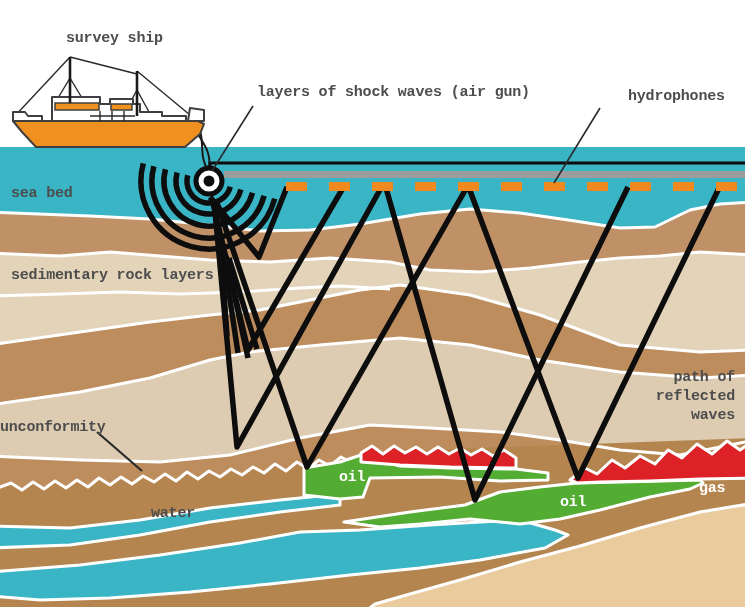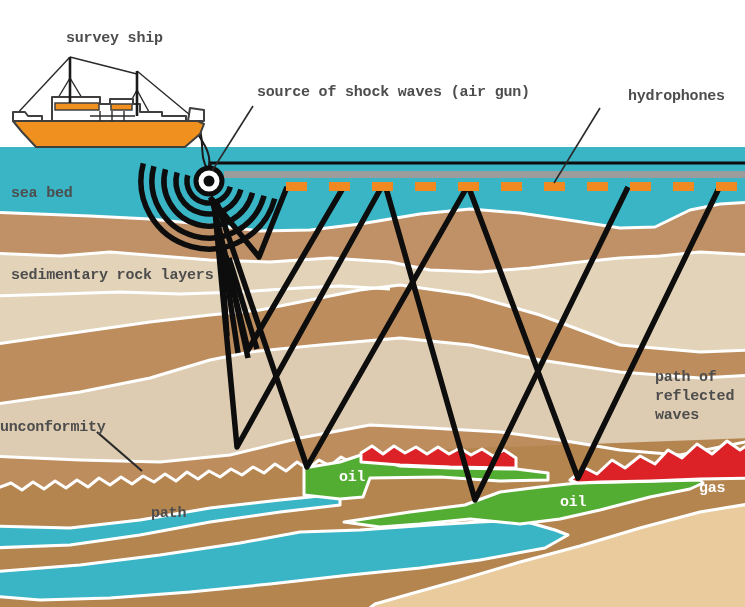--- a/index.html
+++ b/index.html
@@ -2,21 +2,21 @@
 <html><head>
 <meta charset="utf-8">
 <style>
   html,body{margin:0;padding:0;background:#ffffff;}
   #stage{position:relative;width:745px;height:607px;overflow:hidden;background:#ffffff;
          font-family:Liberation Mono, monospace;padding-left:12px;}
   #scene{position:absolute;left:0;top:0;}
   .lbl{position:absolute;color:#4d4d4d;font-size:15px;font-weight:700;
        letter-spacing:-0.2px;line-height:1.25;white-space:nowrap;}
   .lbl.light{color:#ffffff;}
-  .lbl.wrap{white-space:normal;}
+  .lbl.wrap{white-space:normal;text-align:right;}
   
   .sea      {fill:#3ab5c6;}
   .brownA   {fill:#c09166;}
   .creamB   {fill:#e2d3b9;}
   .brownC   {fill:#bd8d5d;}
   .creamD   {fill:#ddccb1;}
   .brownE   {fill:#bd8d5d;}
   .subbase  {fill:#b5854f;}
   .tealband {fill:#3ab5c6;stroke:#ffffff;stroke-width:3;stroke-linejoin:round;}
   .oilpatch {fill:#54ad33;stroke:#ffffff;stroke-width:3;stroke-linejoin:round;}
@@ -120,23 +120,23 @@
     <line class="rig" x1="112" y1="111" x2="112" y2="121"></line>
     <line class="rig" x1="124" y1="111" x2="124" y2="121"></line>
   </g>
 
   <line class="leader" x1="253" y1="106" x2="212" y2="171"></line>
   <line class="leader" x1="600" y1="108" x2="554" y2="183"></line>
   <line class="leader" x1="97" y1="432" x2="142" y2="471" style="stroke-width:2.2"></line>
 </svg>
 
   <div class="lbl" style="left:66px;top:30px;">survey ship</div>
-  <div class="lbl" style="left:257px;top:84px;">source of shock waves (air gun)</div>
+  <div class="lbl" style="left:257px;top:84px;">layers of shock waves (air gun)</div>
   <div class="lbl" style="left:601px;top:88px;margin-left:27px;">hydrophones</div>
   <div class="lbl" style="left:11px;top:185px;">sea bed</div>
   <div class="lbl" style="left:11px;top:267px;">sedimentary rock layers</div>
   <div class="lbl" style="left:0;top:419px;">unconformity</div>
-  <div class="lbl" style="left:151px;top:505px;">path</div>
+  <div class="lbl" style="left:151px;top:505px;">water</div>
   <div class="lbl light" style="left:339px;top:469px;">oil</div>
   <div class="lbl light" style="left:560px;top:494px;">oil</div>
   <div class="lbl light" style="left:699px;top:480px;">gas</div>
   <div class="lbl wrap" style="left:655px;top:369px;width:80px;">path of reflected waves</div>
 </div>
 
 </body></html>

